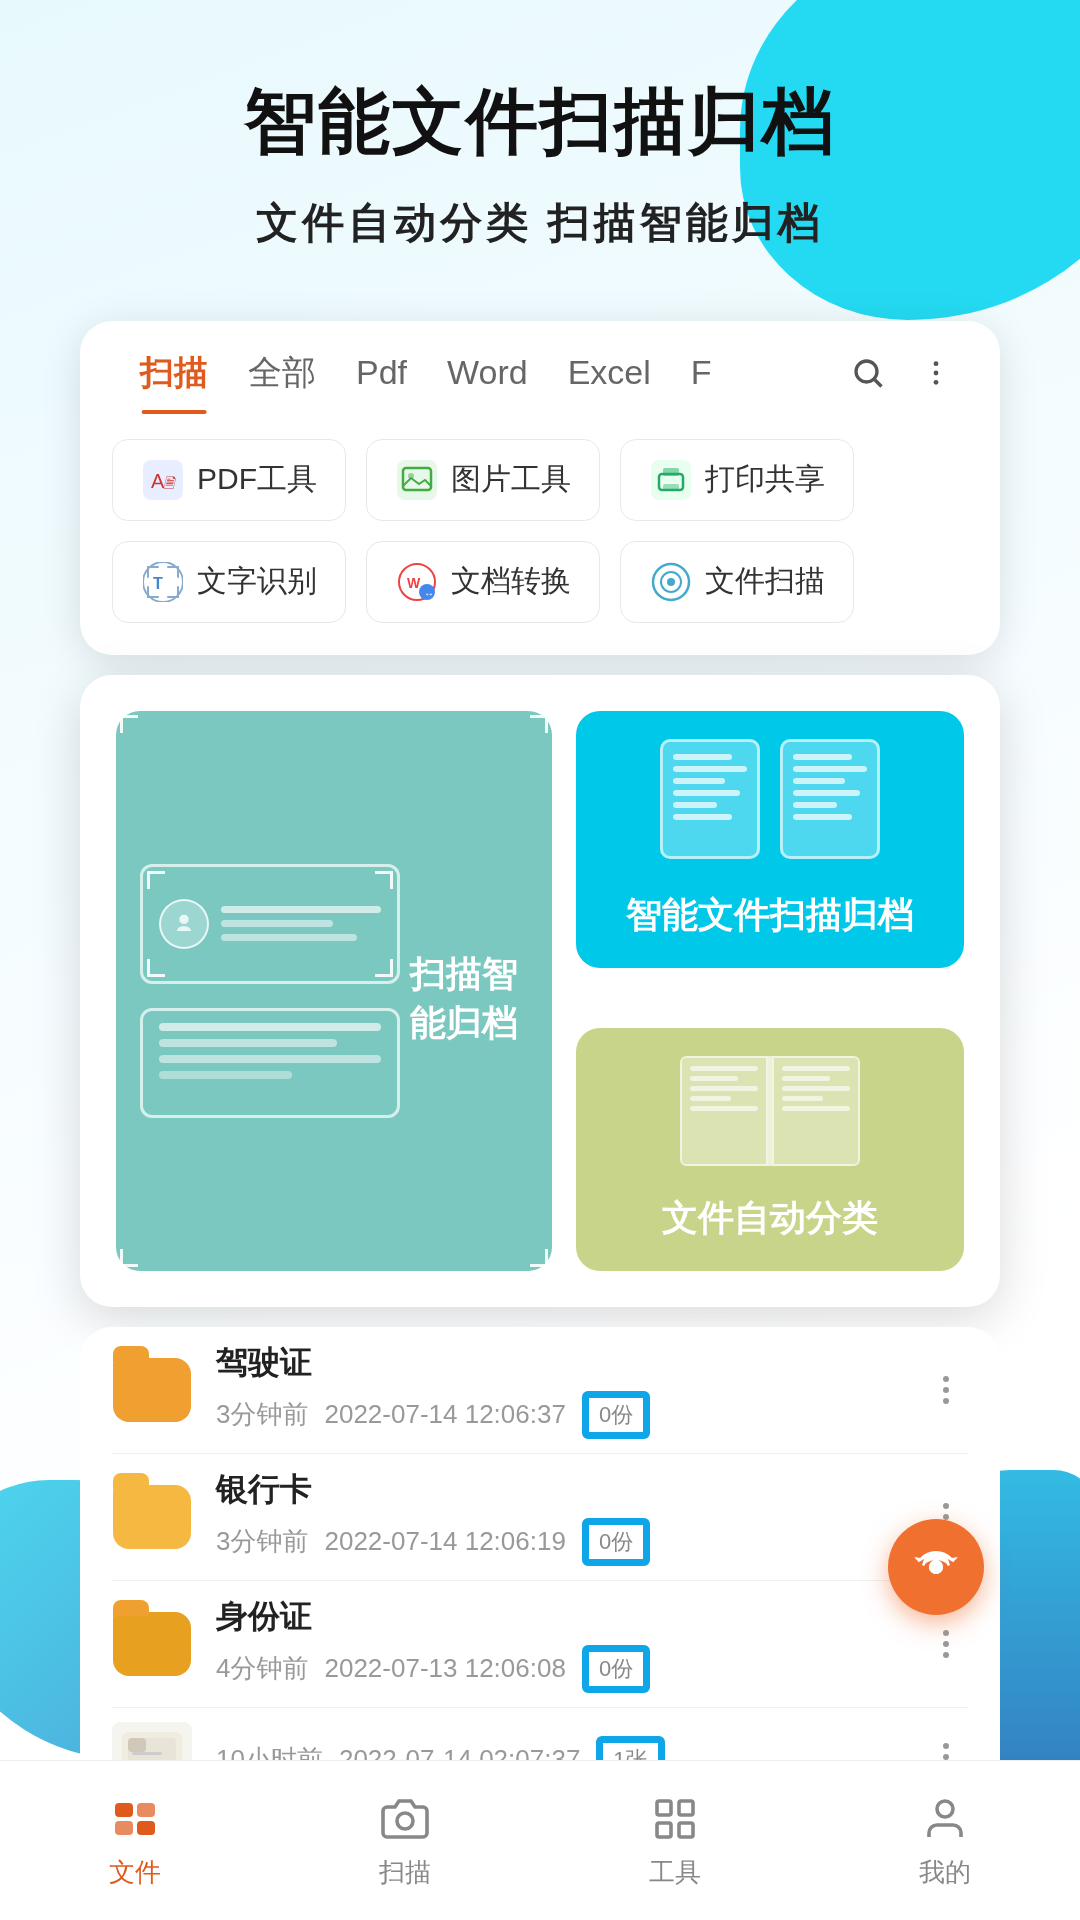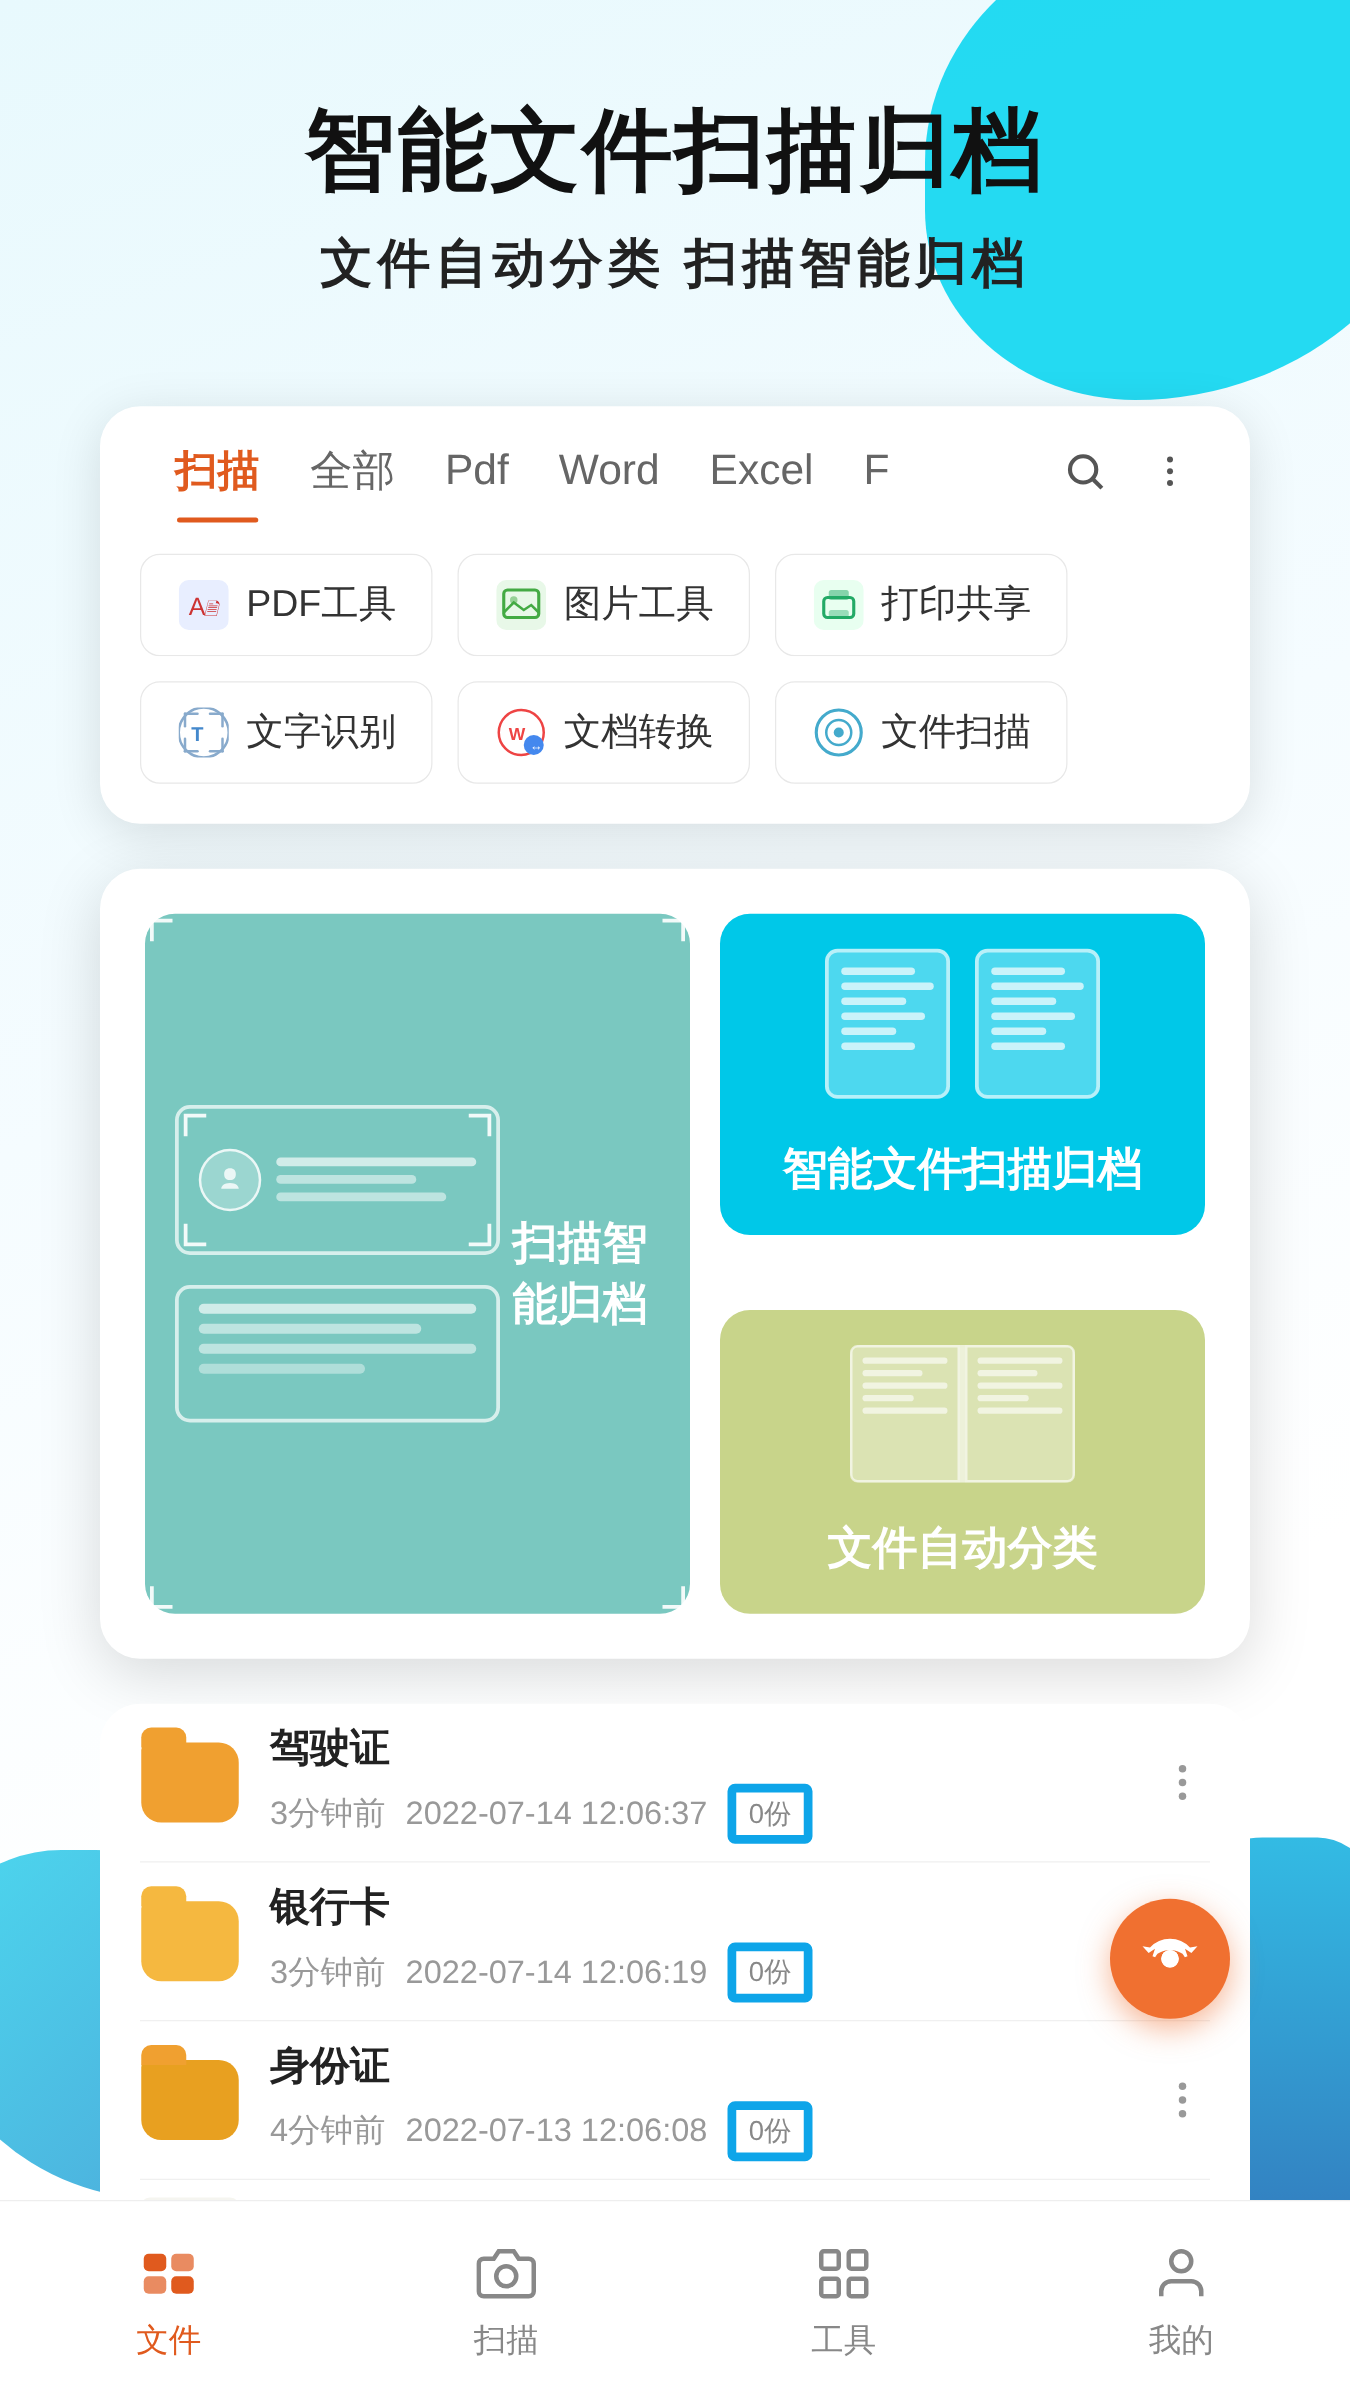--- a/index.html
+++ b/index.html
@@ -60,40 +60,39 @@
 
     
     .page-content {
       position: relative;
       z-index: 2;
       display: flex;
       flex-direction: column;
       align-items: center;
       width: 100%;
       height: 100%;
-      gap: 16px;
     }
 
     
     .hero-section {
       width: 100%;
       padding: 80px 60px 40px;
       text-align: center;
     }
 
     .hero-title {
       font-size: 72px;
       font-weight: 900;
       color: #111;
       line-height: 1.15;
       letter-spacing: 2px;
     }
 
     .hero-subtitle {
-      margin-top: 20px;
+      margin-top: 32px;
       font-size: 42px;
       font-weight: 600;
       color: #222;
       letter-spacing: 4px;
     }
 
     
     .app-card {
       width: 920px;
       background: white;

